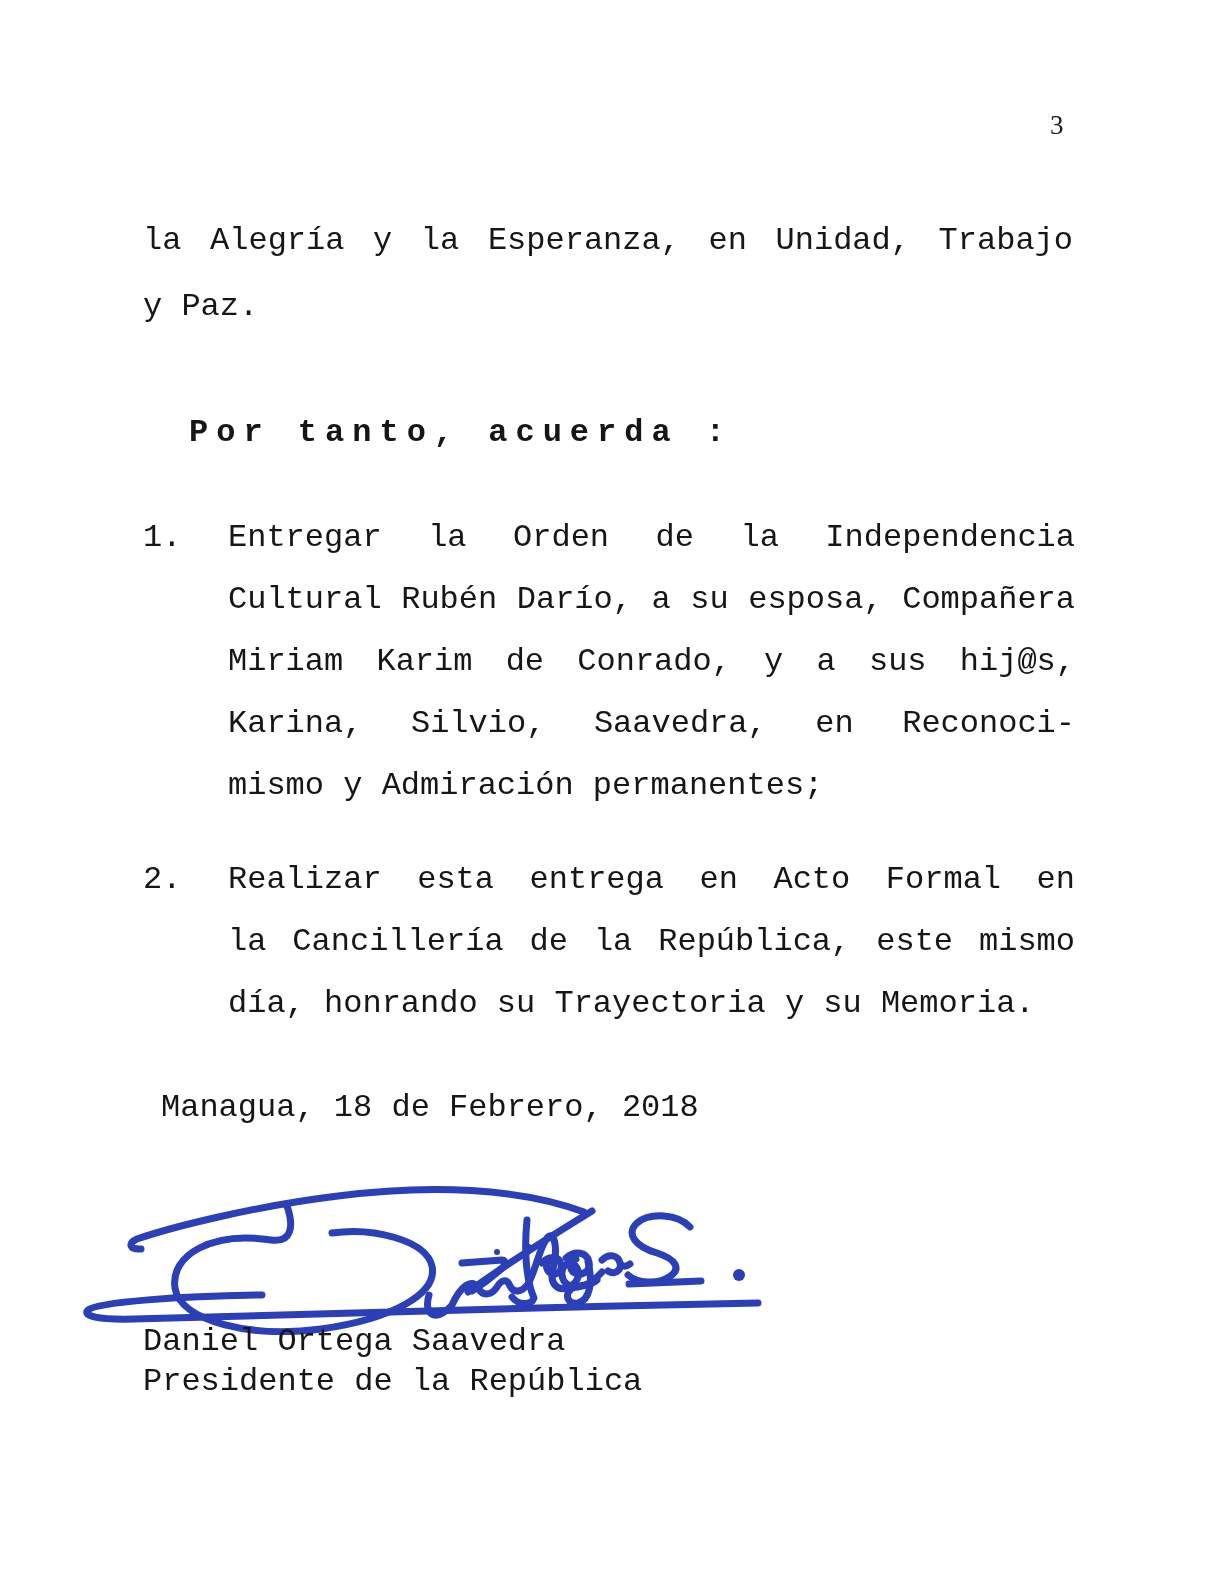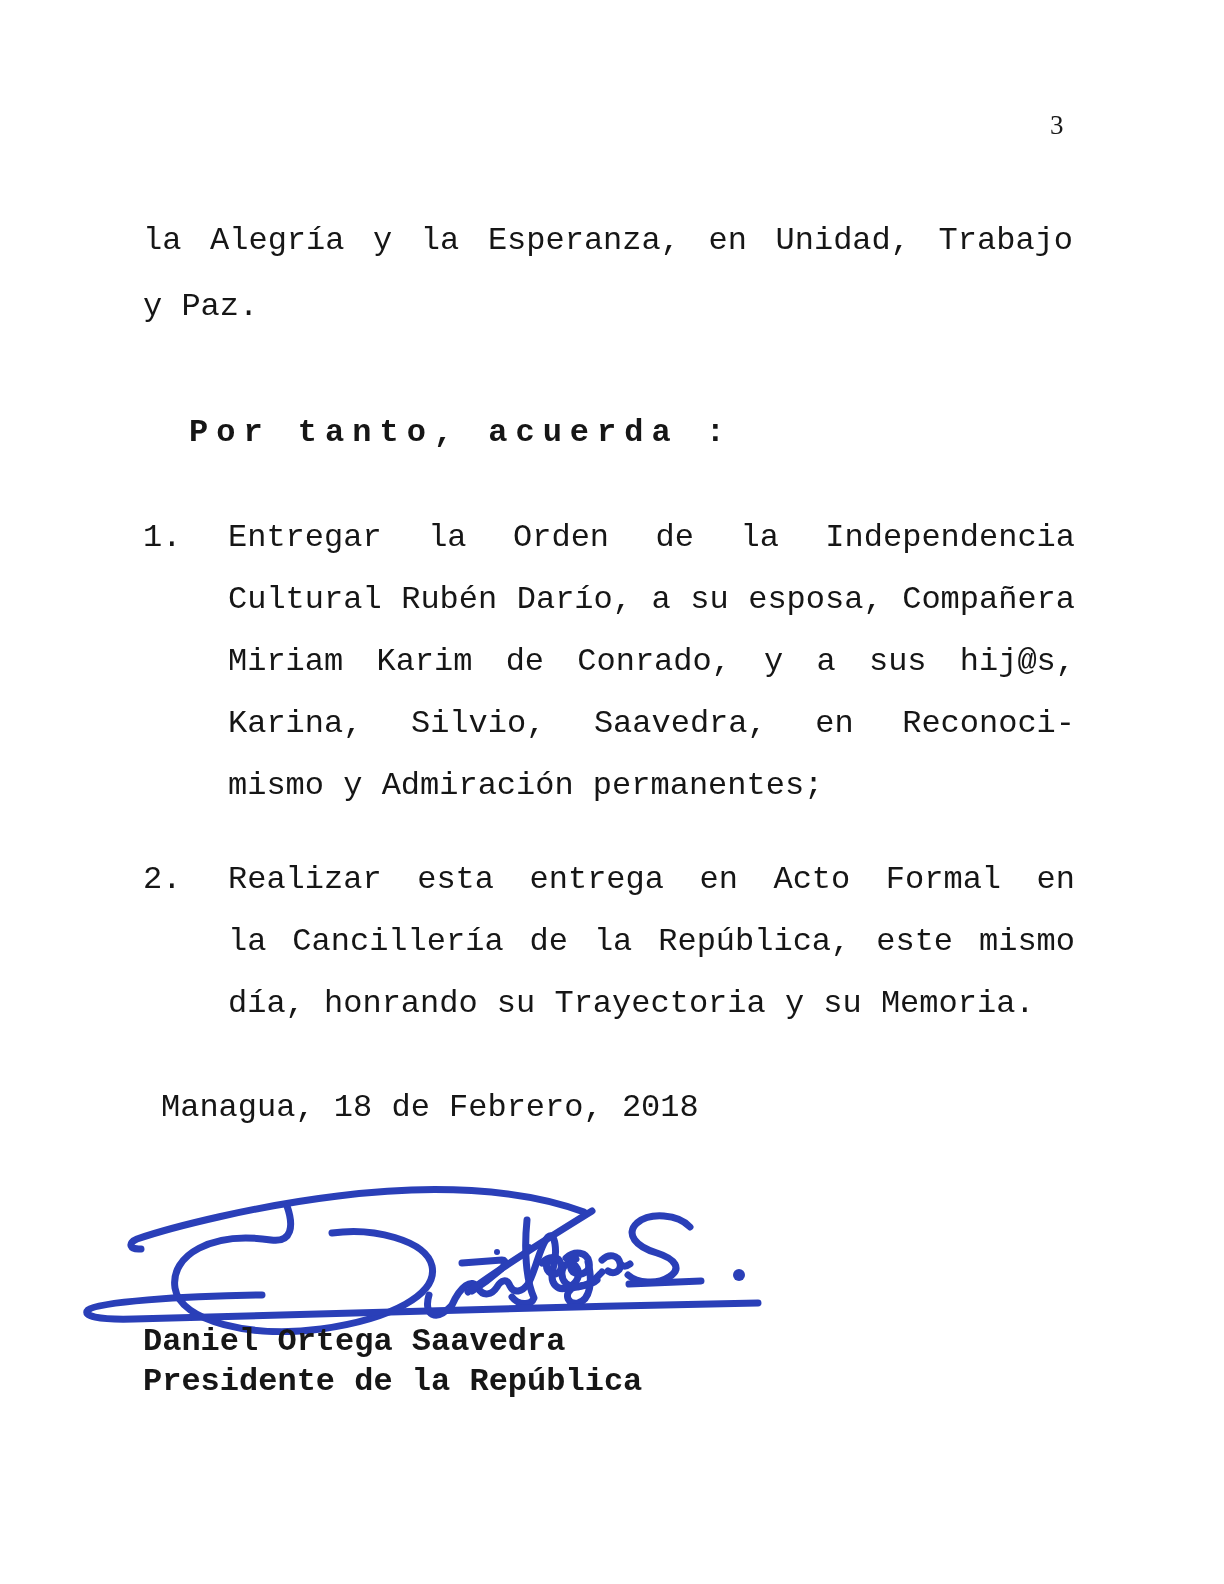--- a/index.html
+++ b/index.html
@@ -30,21 +30,21 @@
   .heading {
     font-weight: bold;
     letter-spacing: 8px;
     line-height: 48px;
     white-space: nowrap;
   }
   .list-item { line-height: 62px; }
   .list-item .num { position: absolute; left: 0; top: 0; }
   .list-item .body { margin-left: 85px; }
   .dateline { line-height: 40px; white-space: nowrap; }
-  .sig-names { line-height: 40px; font-weight: bold; }
+  .sig-names { line-height: 40px; font-weight: normal; }
   .sig-svg { display: block; }
 </style>
 </head>
 <body>
 
 <div class="page">
 
   <div class="abs pageno" style="left:1050px; top:110px;">3</div>
 
   <div class="abs para" style="left:143px; top:208px; width:930px;">

